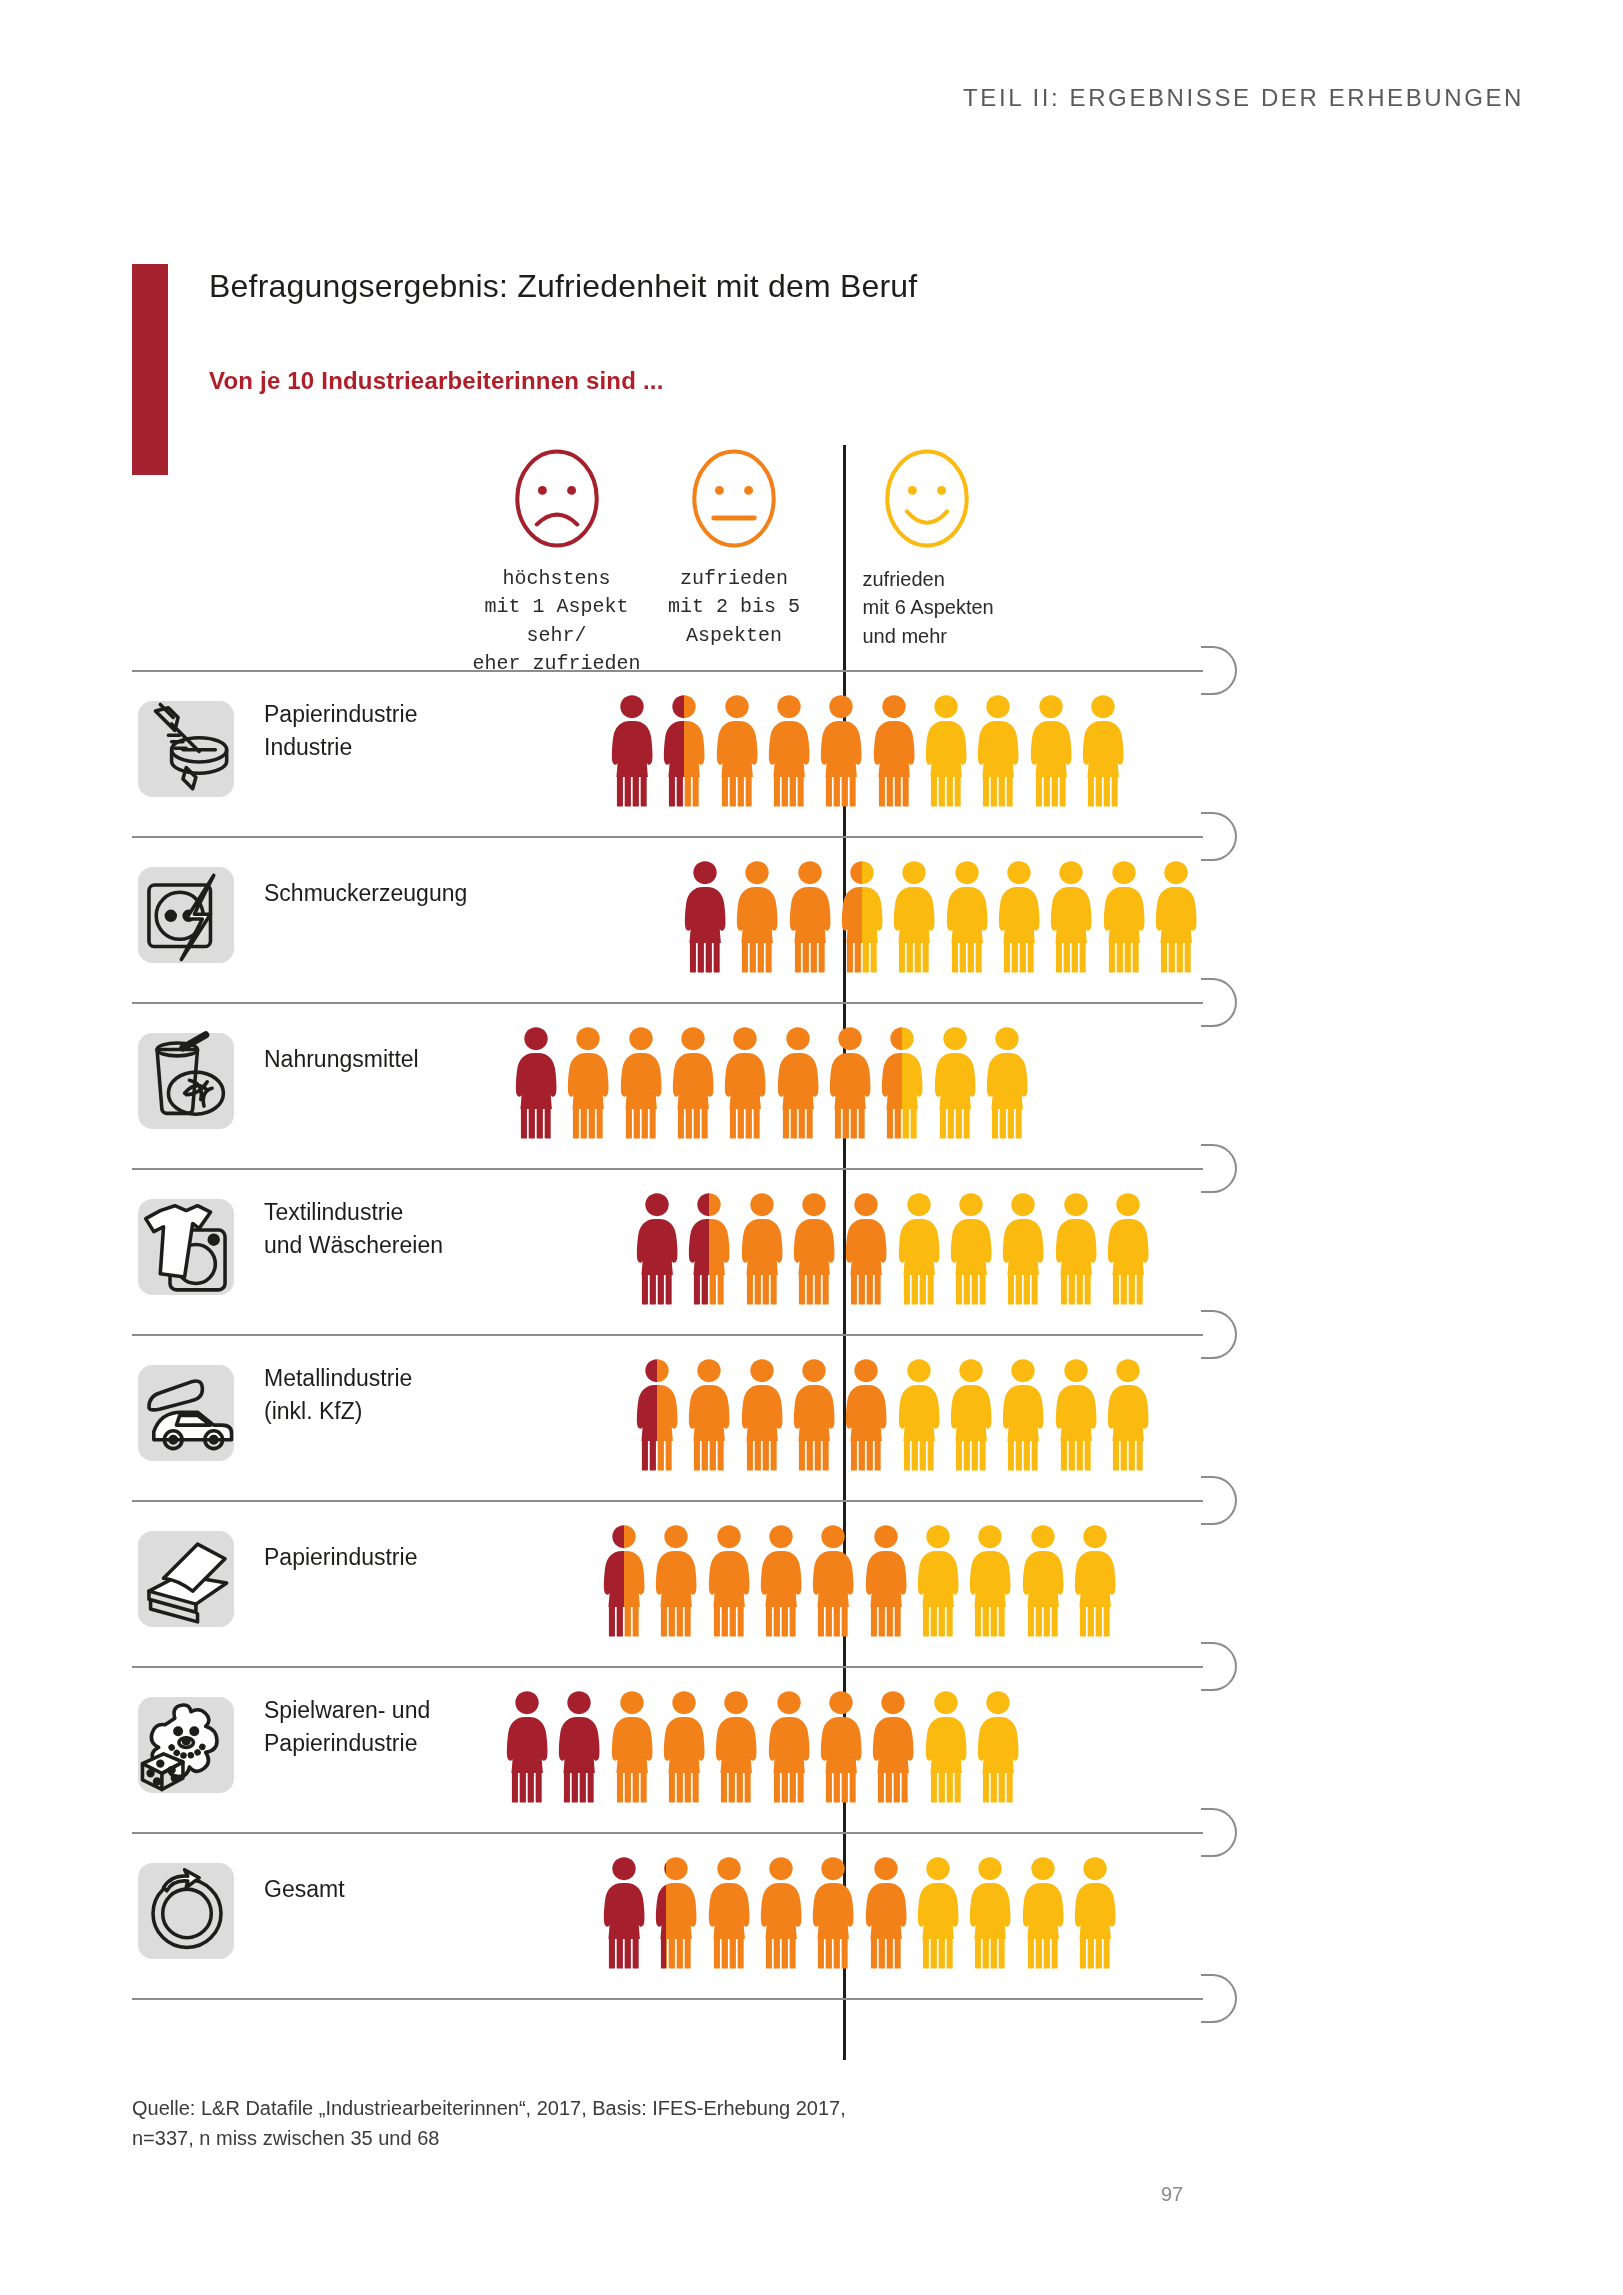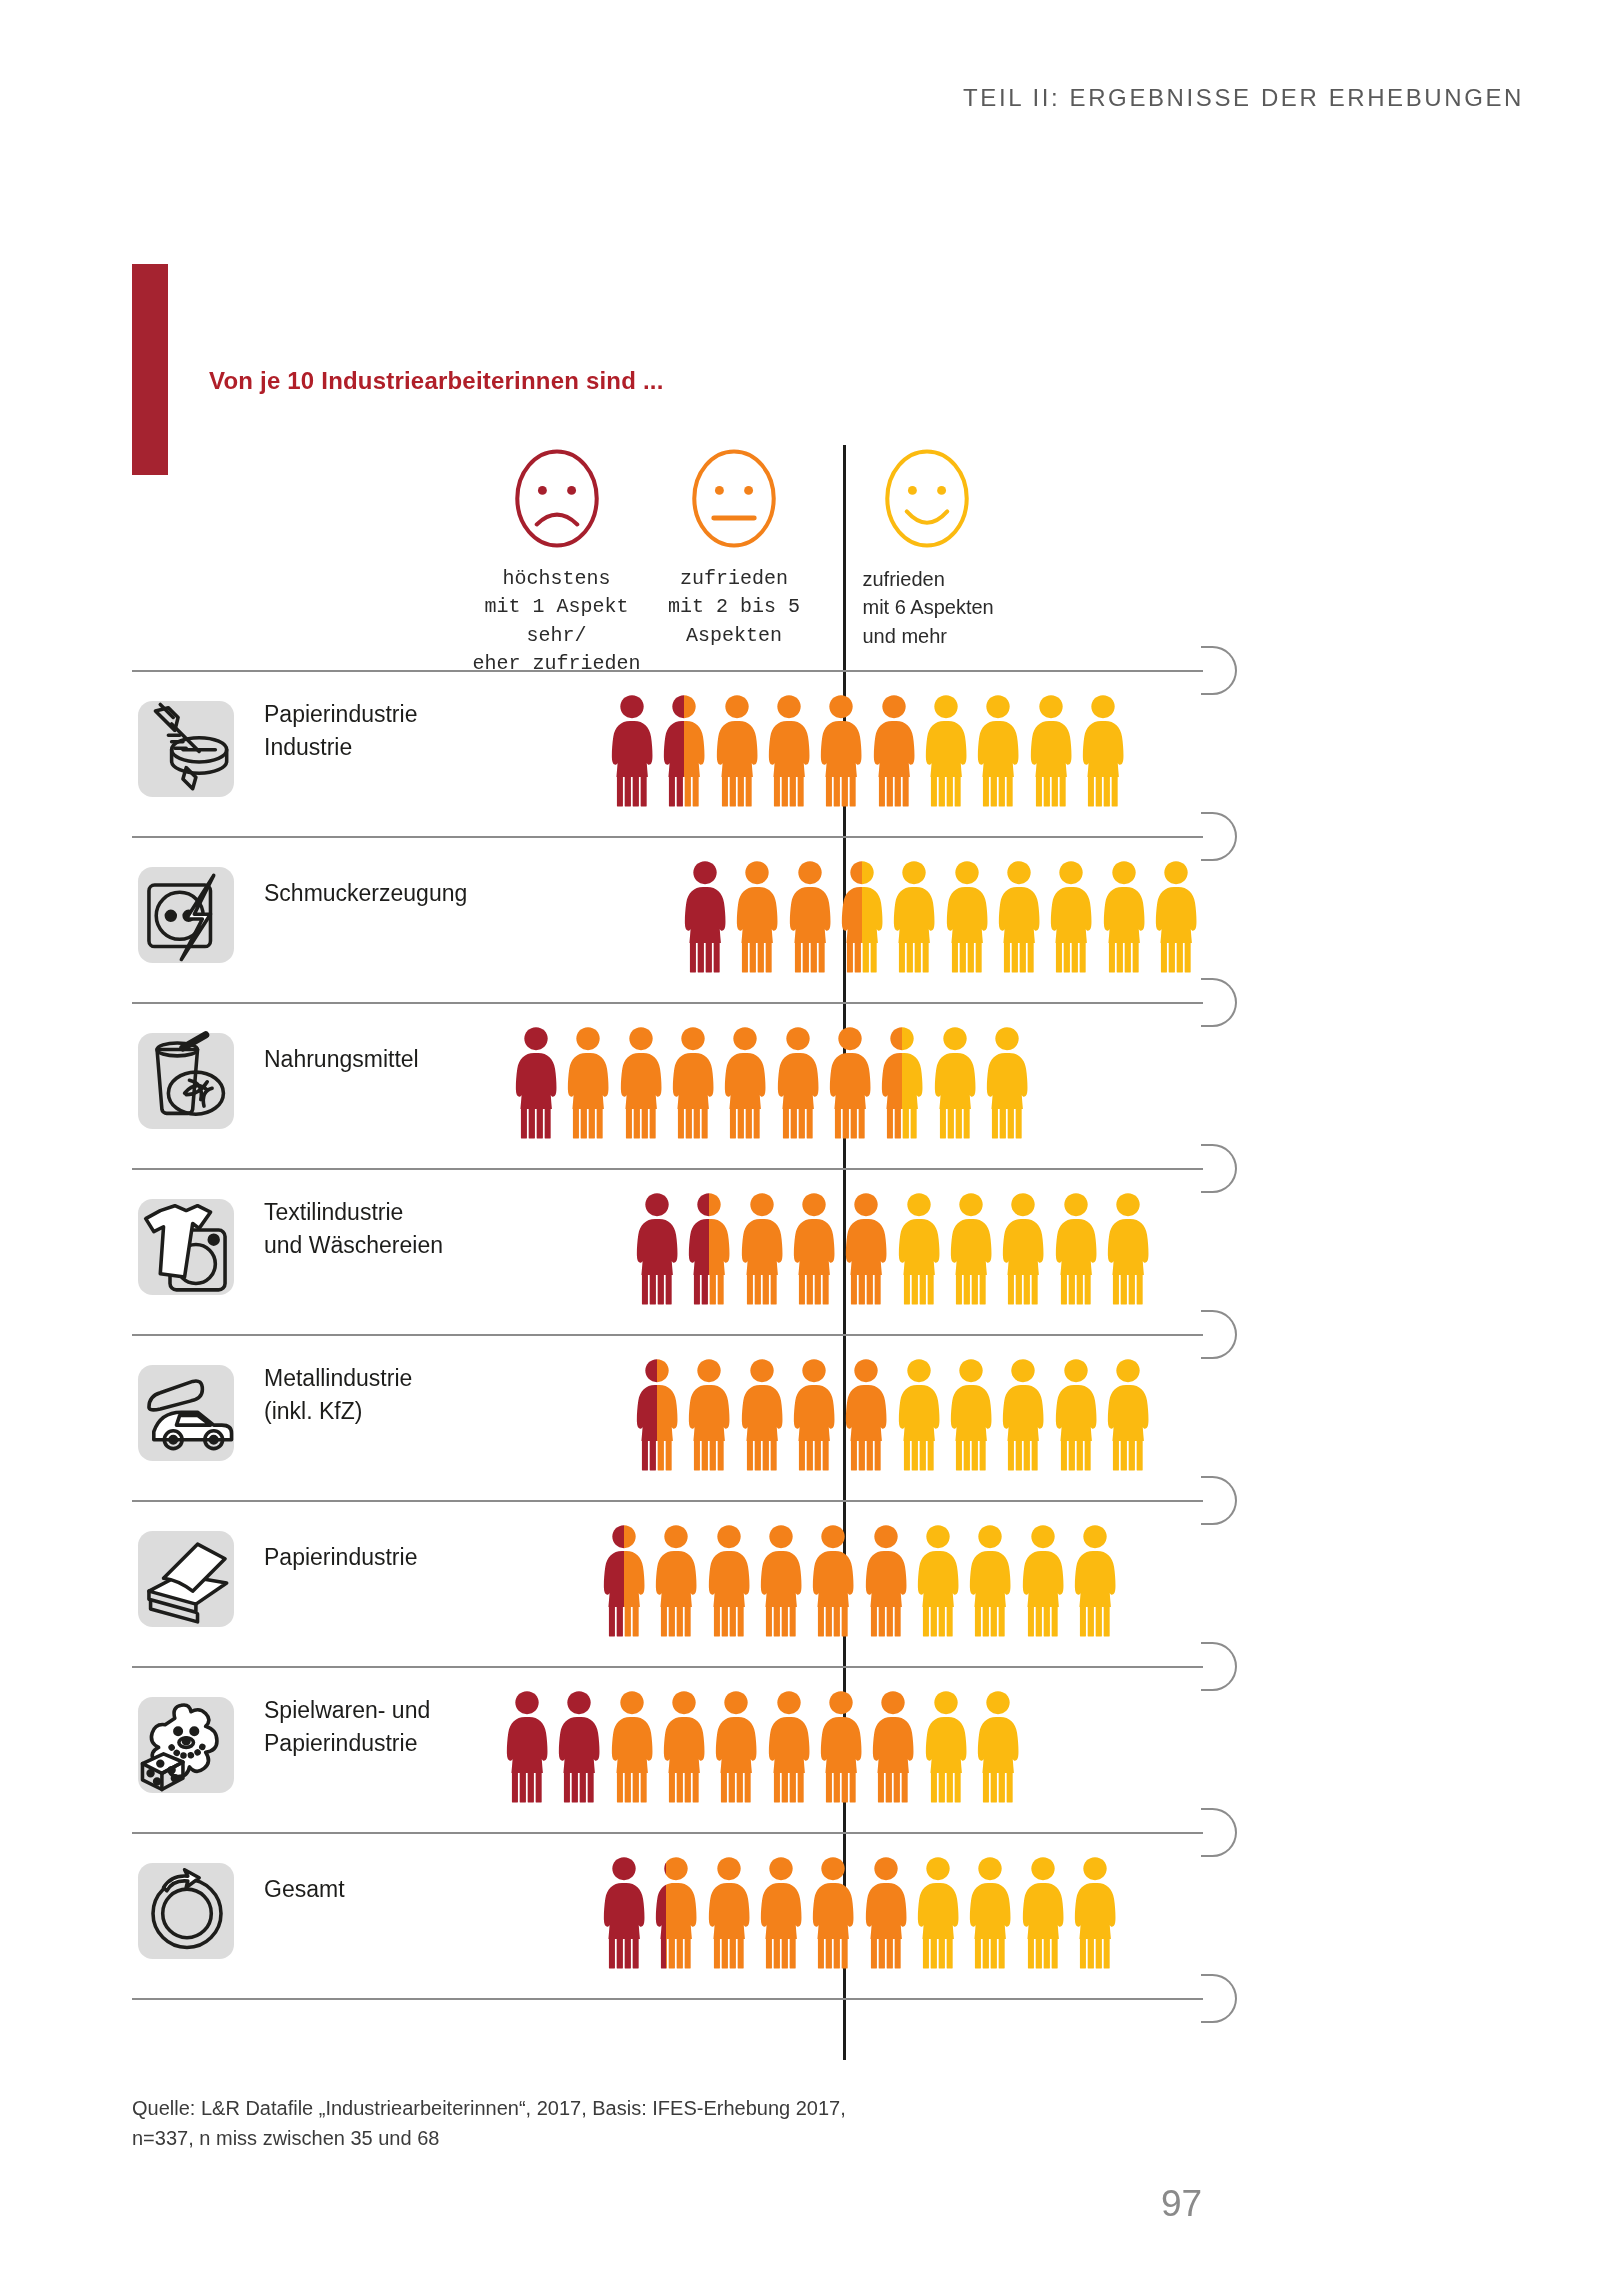--- a/index.html
+++ b/index.html
@@ -82,31 +82,32 @@
     position:absolute;top:0;width:50px;height:114px;
   }
 
   
   .source{
     position:absolute;left:132px;top:2093px;
     font-size:20px;line-height:1.5;color:#3b3b3b;white-space:pre-line;
   }
   .page-no{
     position:absolute;left:1161px;top:2183px;
-    font-size:37px;color:#8a8a8a;
+    font-size:20px;color:#8a8a8a;
   }
 </style>
 </head>
 <body>
 
 <div class="page">
 
   <div class="running-head">TEIL II: ERGEBNISSE DER ERHEBUNGEN</div>
 
   <div class="red-bar"></div>
+  <div class="title">Befragungsergebnis: Zufriedenheit mit dem Beruf</div>
   <div class="subtitle">Von je 10 Industriearbeiterinnen sind ...</div>
 
   <div class="legend-item lg1">
     <svg class="face" width="96" height="107" viewBox="0 0 118 132">
       <ellipse cx="59" cy="66" rx="49" ry="58" fill="none" stroke="#A61F2D" stroke-width="5"></ellipse>
       <circle cx="41" cy="56" r="5.5" fill="#A61F2D"></circle>
       <circle cx="77" cy="56" r="5.5" fill="#A61F2D"></circle>
       <path d="M34 98 Q59 74 84 98" fill="none" stroke="#A61F2D" stroke-width="5" stroke-linecap="round"></path>
     </svg>
     <div class="legend-caption">höchstens

